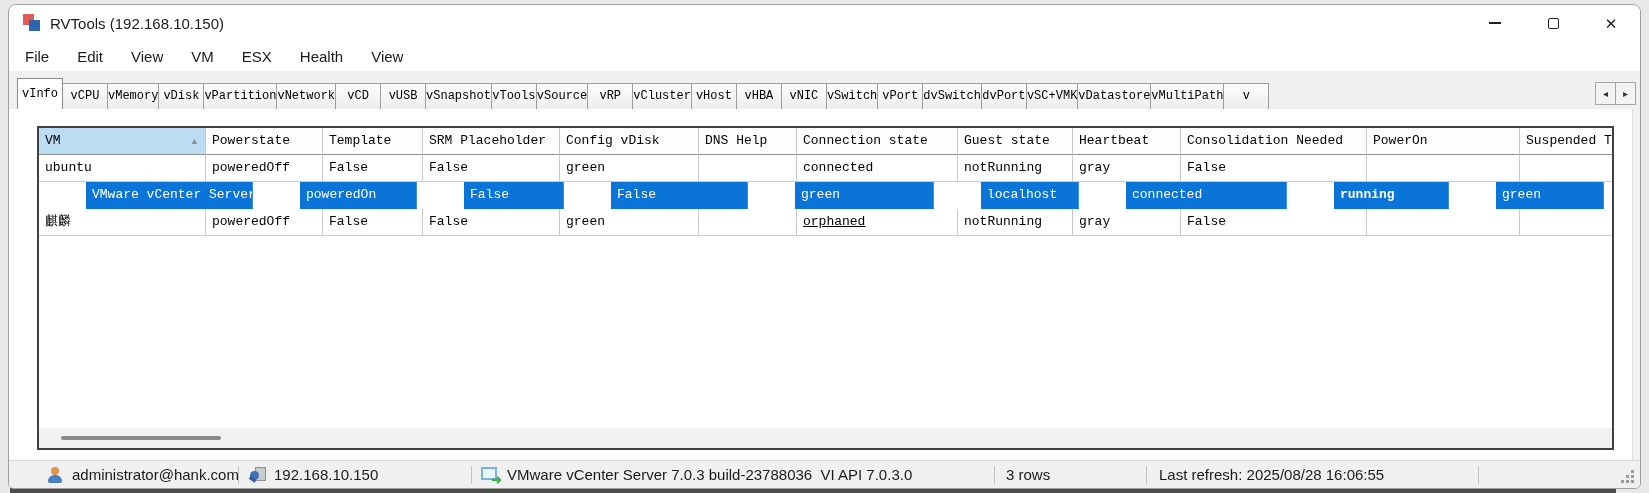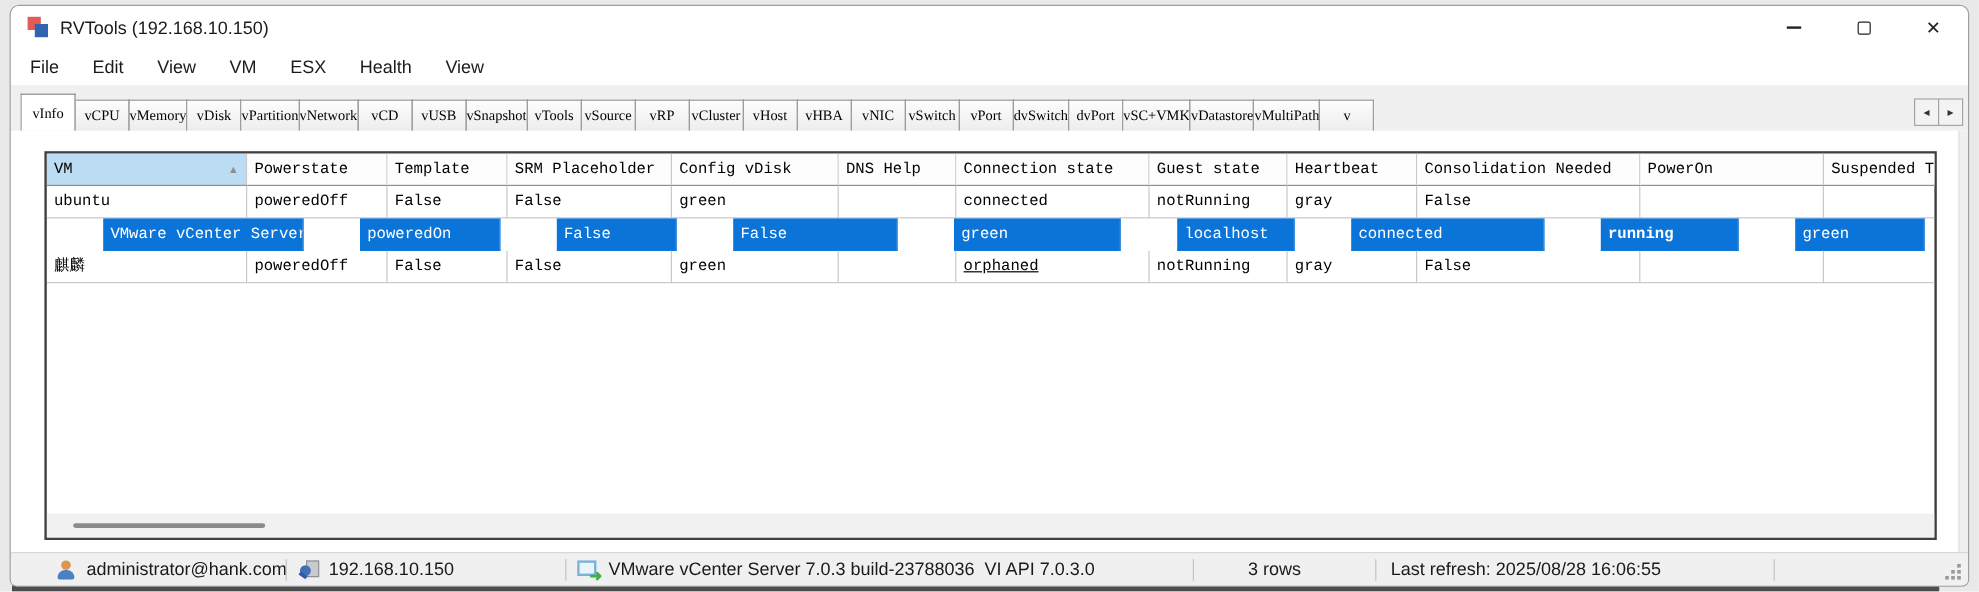--- a/index.html
+++ b/index.html
@@ -29,21 +29,21 @@
   .glyph-close { font-size:15px; color:#222; line-height:1; font-weight:400; }
 
   
   .menubar { position:absolute; left:0; top:36px; width:100%; height:30px; background:#ffffff; display:flex; align-items:center; padding-left:2px; }
   .menu-item { padding:4px 14px; font-size:15px; color:#1b1b1b; }
 
   
   .tabband { position:absolute; left:0; top:66px; width:100%; height:38px; background:#f0f0f0; }
   .tab-strip { position:absolute; left:8px; bottom:0; height:32px; width:1578px; display:flex; align-items:flex-end; overflow:hidden; }
   .tab {
-    font-family:Liberation Serif, serif;
+    font-family:Liberation Mono, monospace;
     font-size:12px; color:#000; background:linear-gradient(#fdfdfd,#ededed);
     border:1px solid #9d9d9d; border-bottom:none;
     height:26px; line-height:25px; padding:0 0; min-width:46px; text-align:center;
     margin-right:-1px; white-space:nowrap;
   }
   .tab.active { background:#ffffff; height:31px; line-height:30px; position:relative; z-index:2; border-color:#8a8a8a; }
   .tab-scroll { position:absolute; right:4px; bottom:4px; display:flex; z-index:3; }
   .tab-scroll .sbtn {
     width:21px; height:23px; background:#f3f3f3; border:1px solid #a5a5a5;
     display:flex; align-items:center; justify-content:center; font-size:10px; color:#333; margin-left:-1px;
@@ -253,21 +253,21 @@
       <div class="sb-item" style="left:240px;">
         <span class="icon-hostsearch"><span class="doc"></span><span class="lens"></span><span class="handle"></span></span>
         <span style="margin-left:7px;">192.168.10.150</span>
       </div>
       <div class="sb-sep" style="left:462px;"></div>
       <div class="sb-item" style="left:472px;">
         <span class="icon-vcwin"><span class="frame"></span><span class="arrow">➜</span></span>
         <span style="margin-left:7px;">VMware vCenter Server 7.0.3 build-23788036  VI API 7.0.3.0</span>
       </div>
       <div class="sb-sep" style="left:985px;"></div>
-      <div class="sb-item" style="left:997px;margin-left:34px;">3 rows</div>
+      <div class="sb-item" style="left:997px;">3 rows</div>
       <div class="sb-sep" style="left:1137px;"></div>
       <div class="sb-item" style="left:1150px;">Last refresh: 2025/08/28 16:06:55</div>
       <div class="sb-sep" style="left:1469px;"></div>
       <div class="resize-grip">
           <i></i>
           <i></i>
           <i></i>
           <i></i>
           <i></i>
           <i></i>

